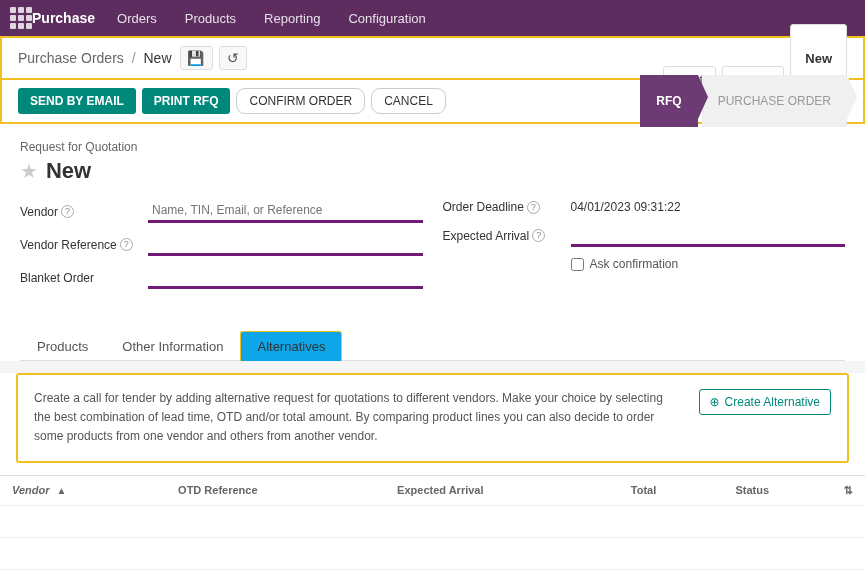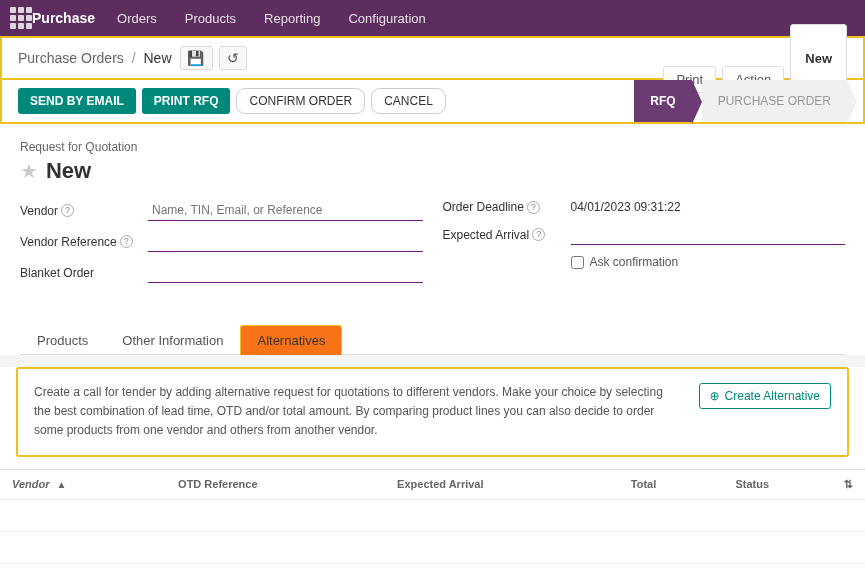--- a/index.html
+++ b/index.html
@@ -136,22 +136,22 @@
       cursor: pointer;
       font-size: 12px;
       font-weight: 500;
     }
     .spacer { flex: 1; }
 
     
     .status-bar {
       display: flex;
       align-items: stretch;
-      gap: 10px;
-      height: 42px;
+      gap: 4px;
+      height: 52px;
     }
     .status-step {
       display: flex;
       align-items: center;
       padding: 0 16px;
       font-size: 12px;
       color: #999;
       background: #f0f0f0;
       position: relative;
     }
@@ -230,21 +230,21 @@
       border: 1px solid #aaa;
       text-align: center;
       line-height: 11px;
       font-size: 9px;
       color: #888;
       cursor: pointer;
     }
     .form-input {
       flex: 1;
       border: none;
-      border-bottom: 1px solid #701a75;
+      border-bottom: 3px solid #701a75;
       padding: 3px 4px;
       font-size: 12px;
       color: #999;
       outline: none;
       background: transparent;
     }
     .form-value {
       font-size: 12px;
       color: #333;
     }
@@ -267,21 +267,21 @@
       font-size: 13px;
       cursor: pointer;
       border: 1px solid transparent;
       border-bottom: none;
       margin-bottom: -1px;
       border-radius: 3px 3px 0 0;
       color: #555;
     }
     .tab.active {
       border-color: #f0c020;
-      background: #f97316;
+      background: #0ea5e9;
       color: #333;
       font-weight: 500;
     }
 
     
     .alternatives-section {
       background: white;
       padding: 0;
     }
     .alternatives-box {

